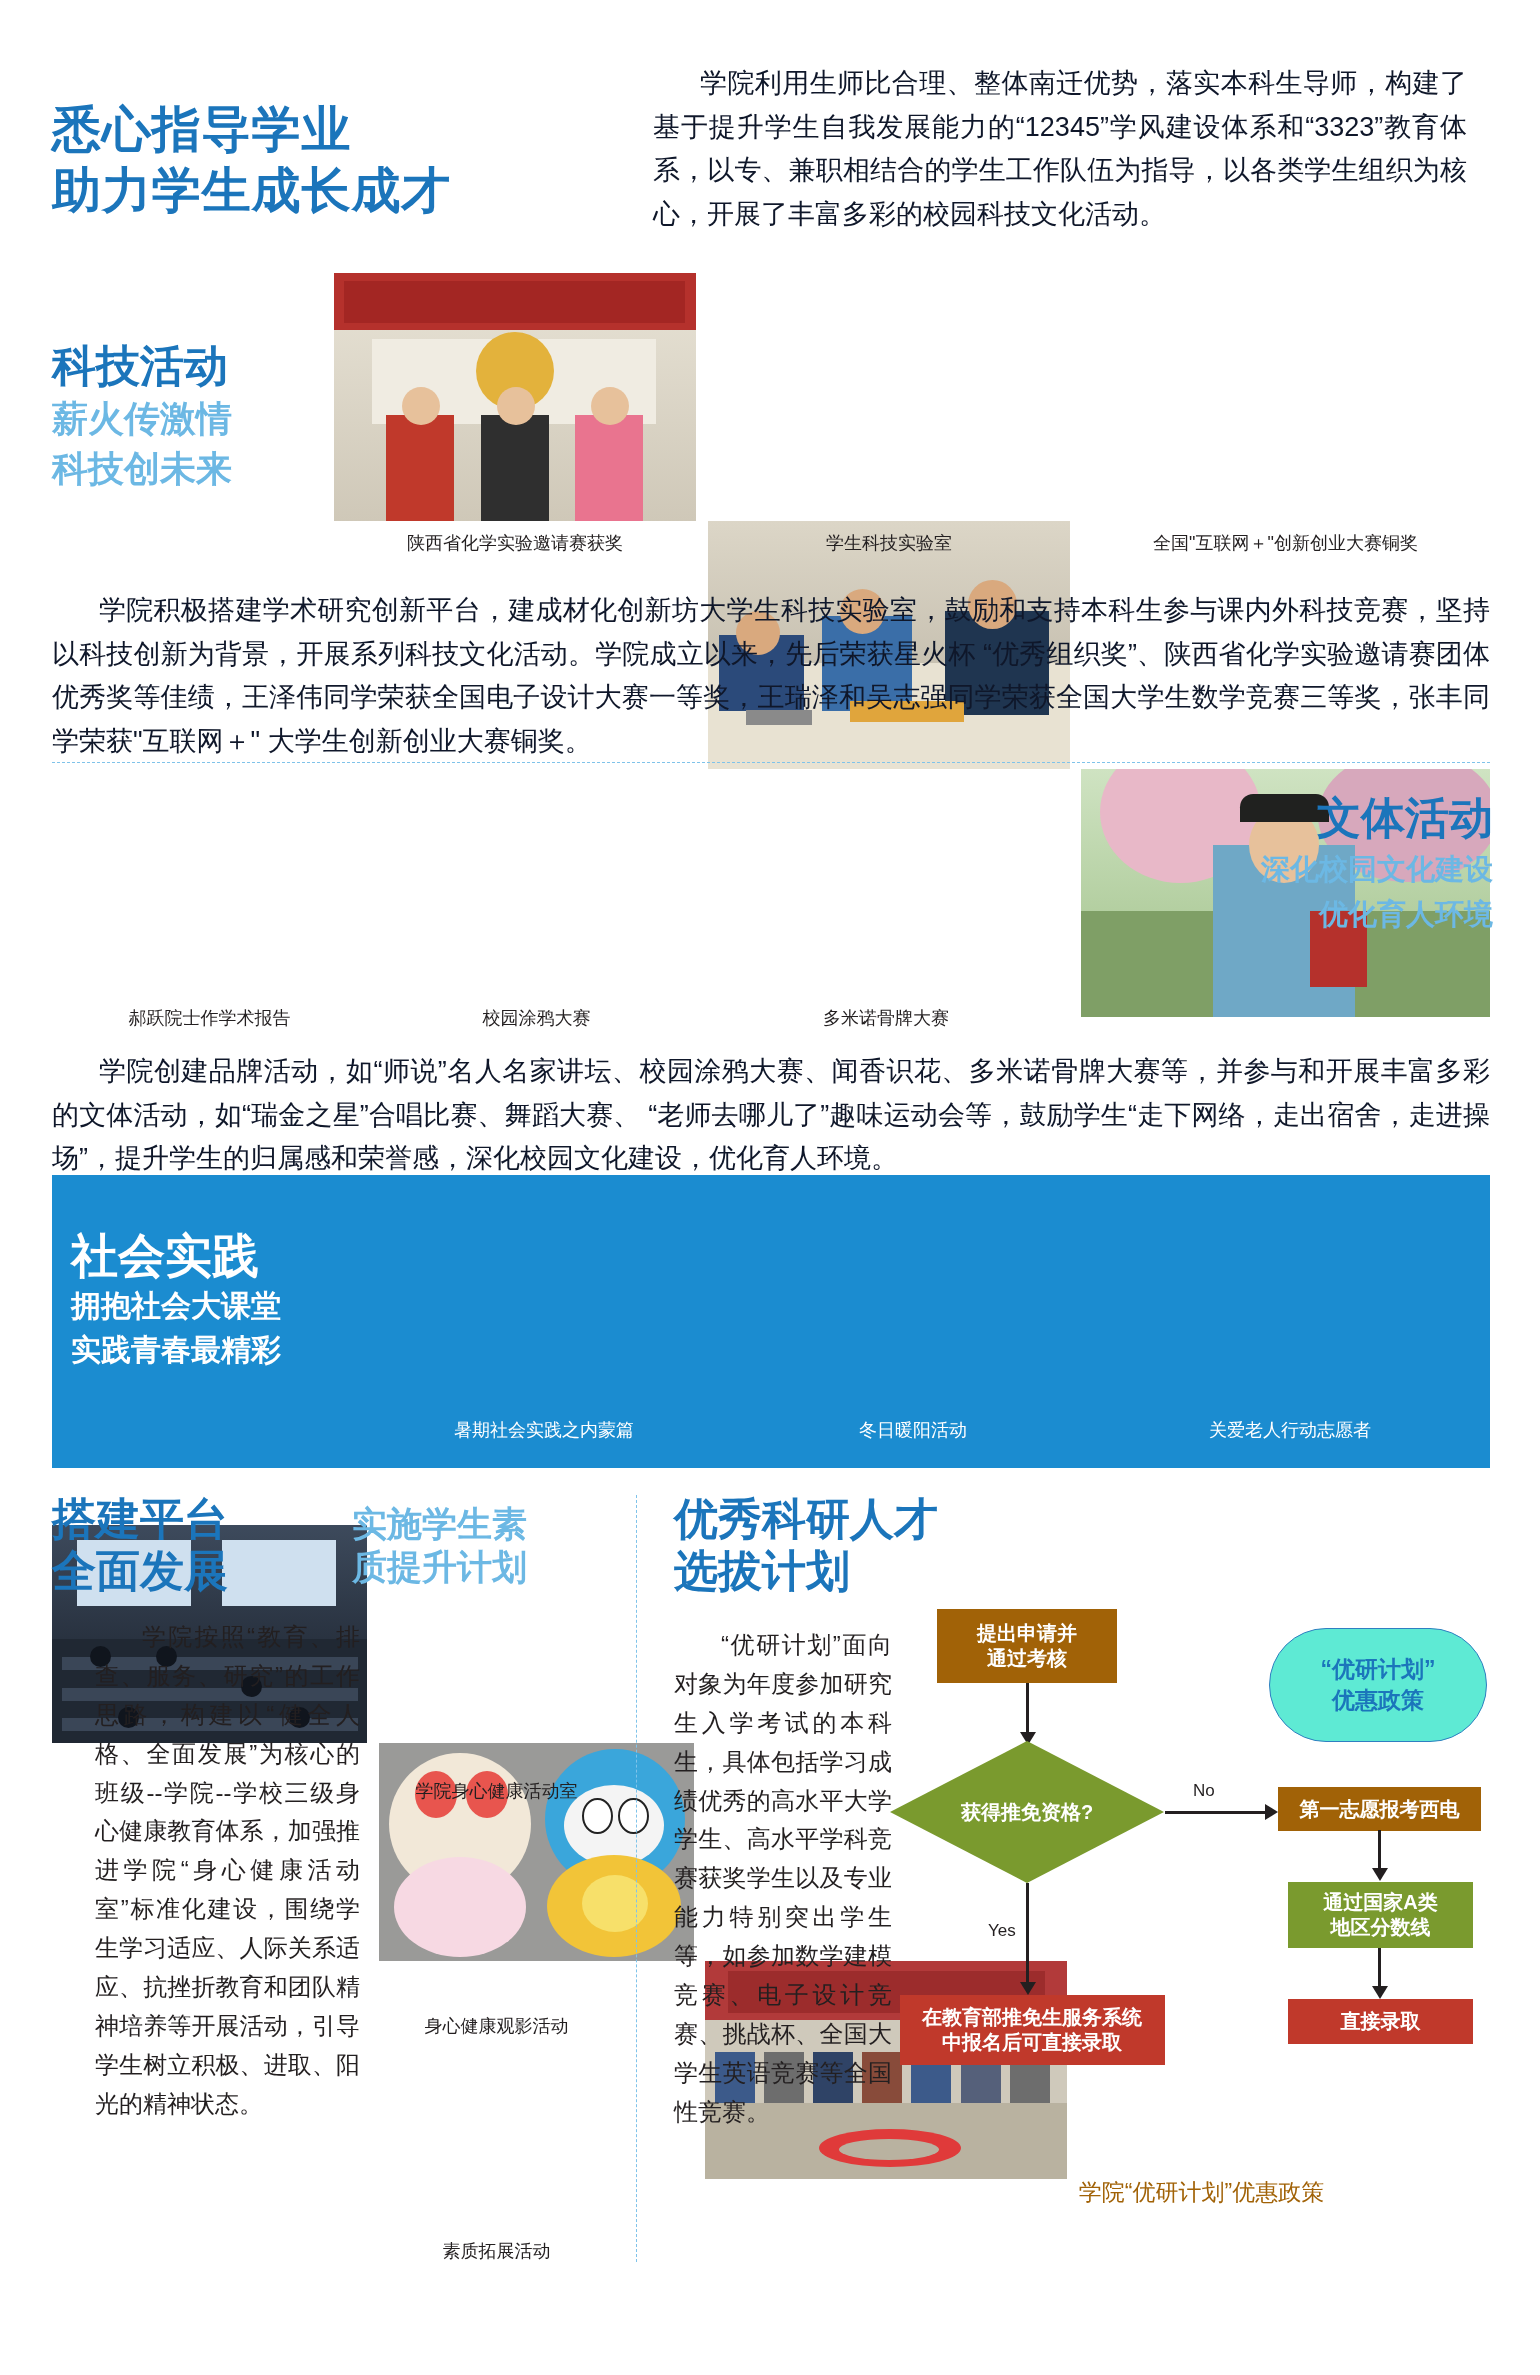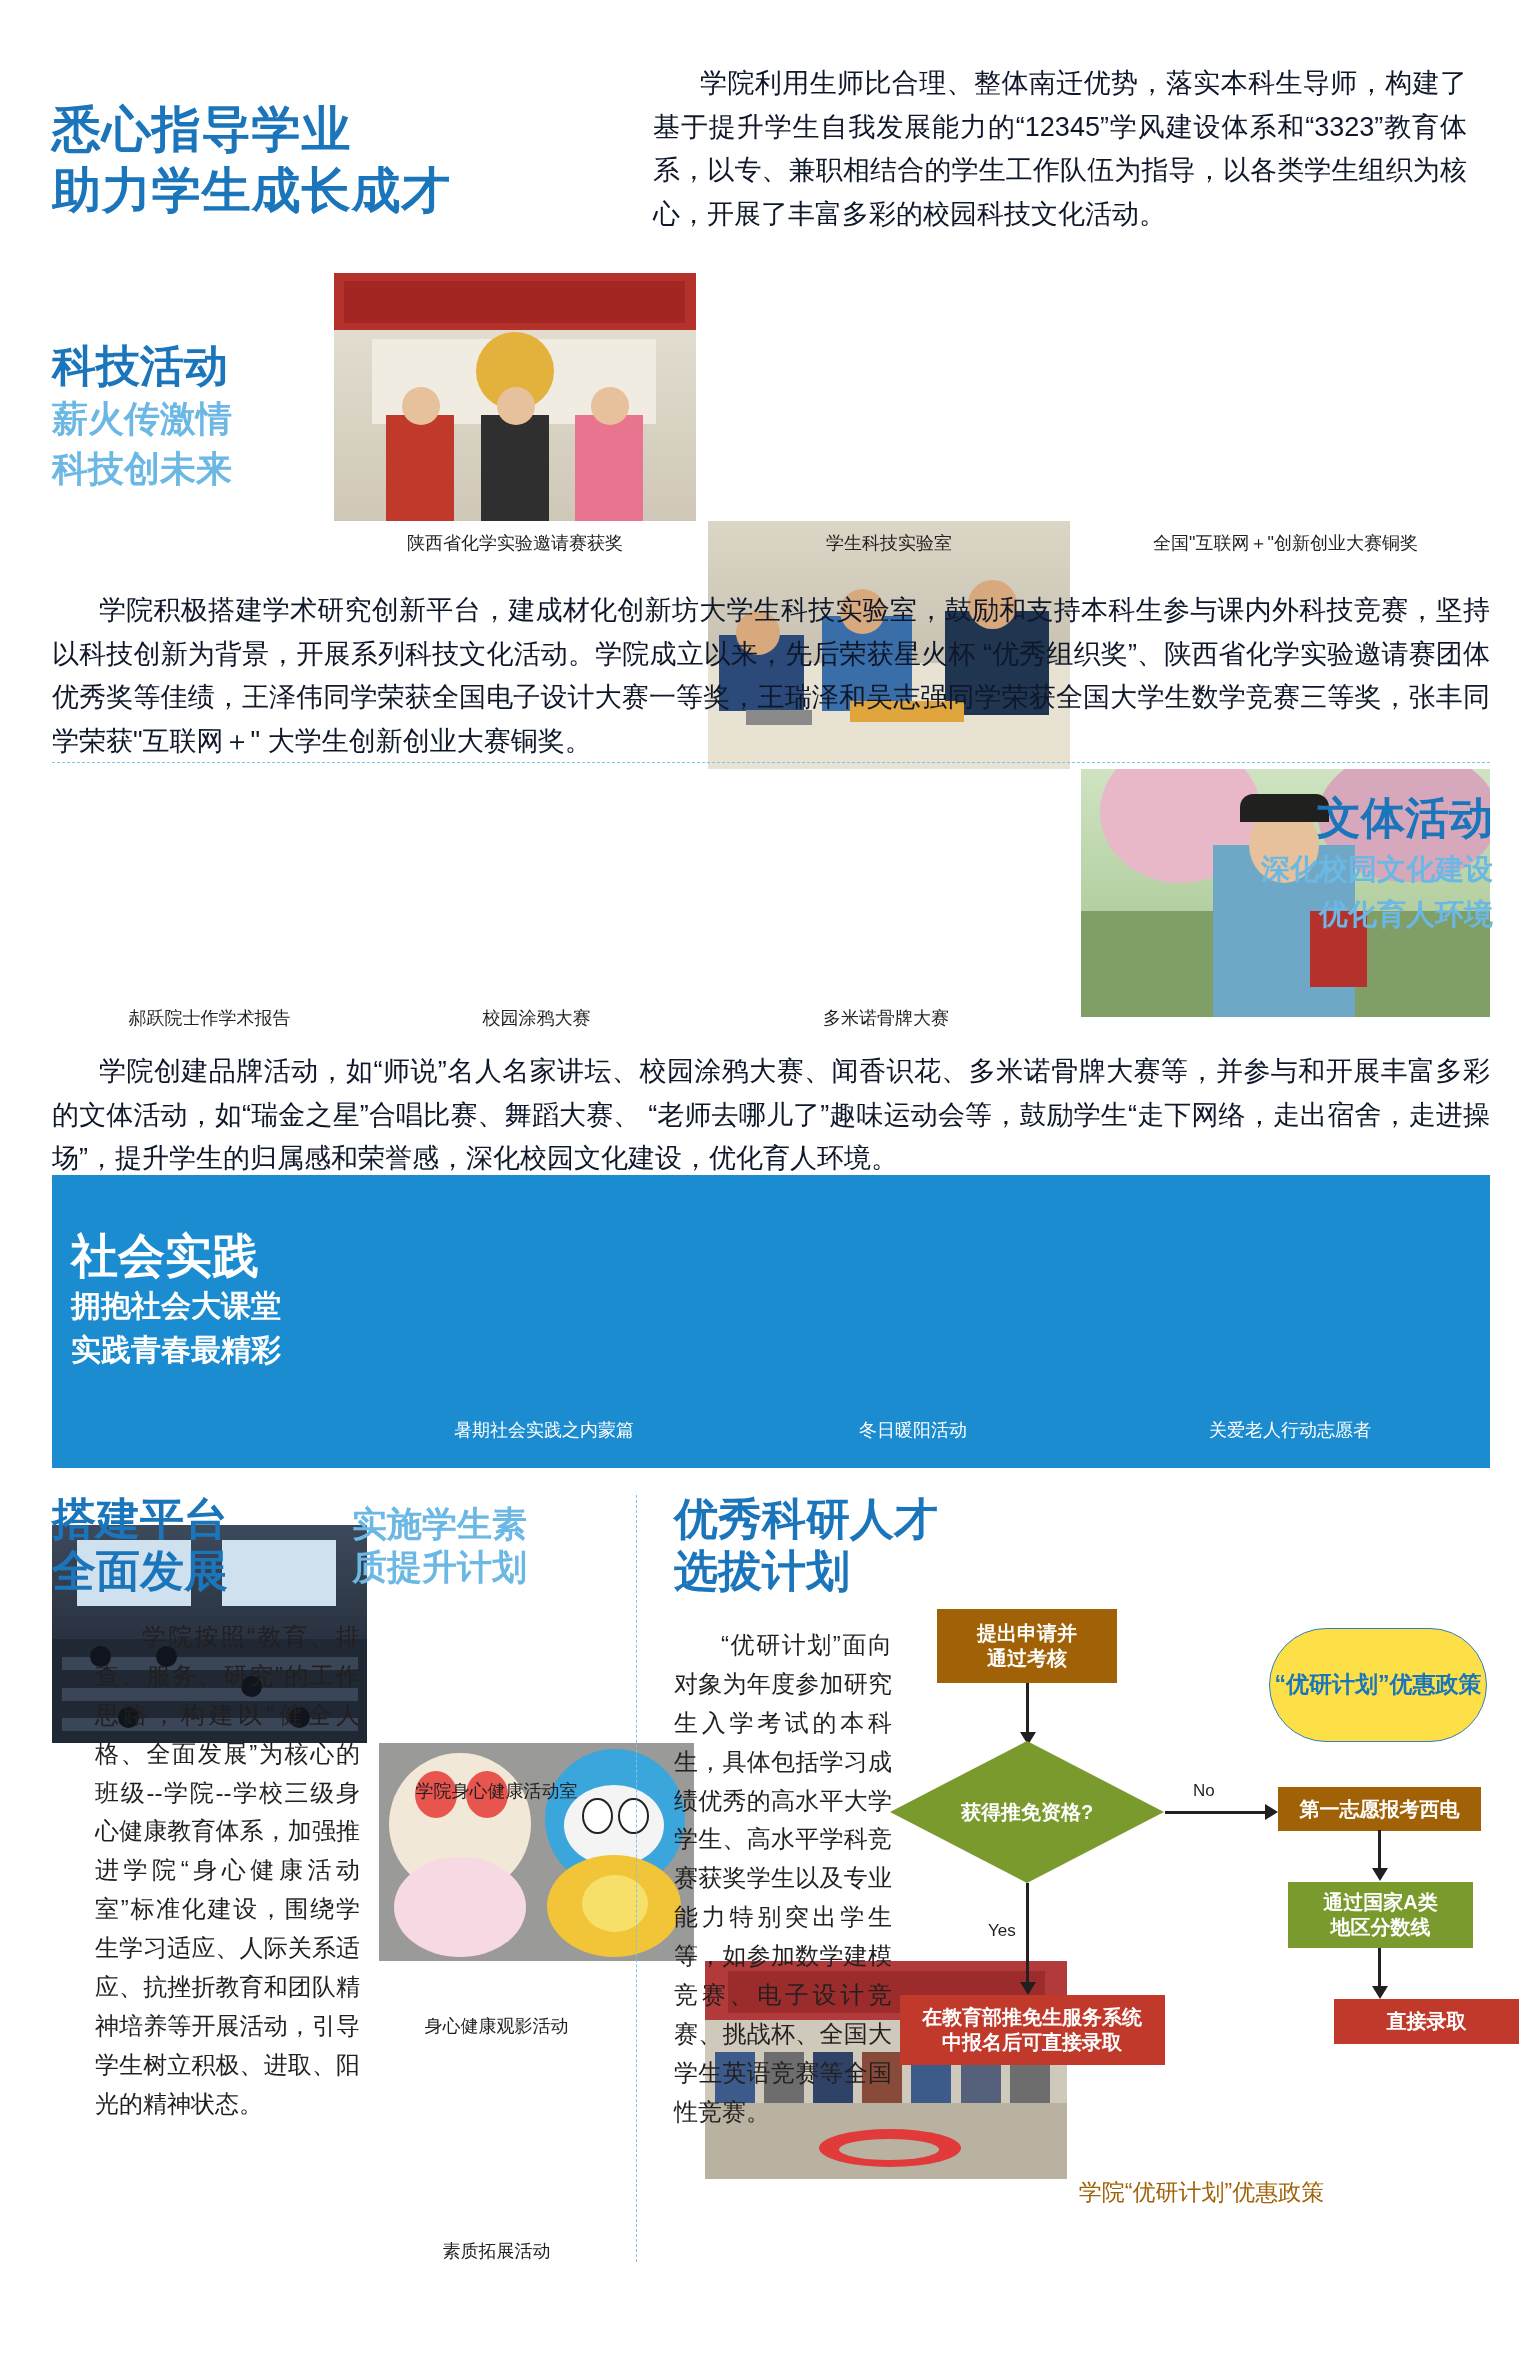--- a/index.html
+++ b/index.html
@@ -90,21 +90,21 @@
 
   
   #flow{left:909px;top:1609px;width:587px;height:615px;}
   .fl-box{position:absolute;box-sizing:border-box;display:flex;align-items:center;justify-content:center;text-align:center;color:#ffffff;font-weight:bold;font-size:20px;line-height:1.25;padding:3.8px 5.7px;}
   .fl-blue{background:#a16207;}
   .fl-green{background:#7a9a2e;}
   .fl-red{background:#c0392b;}
   .fl-diamond{position:absolute;width:274px;height:142px;}
   .fl-diamond .dshape{position:absolute;left:0;top:0;width:100%;height:100%;background:#7a9a2e;clip-path:polygon(50% 0,100% 50%,50% 100%,0 50%);}
   .fl-diamond .dtext{position:absolute;left:0;top:0;width:100%;height:100%;display:flex;align-items:center;justify-content:center;color:#fff;font-weight:bold;font-size:20px;}
-  .fl-policy{position:absolute;box-sizing:border-box;border:1.9px solid #2f7fc1;border-radius:57px;background:#fde047;display:flex;flex-direction:row;align-items:center;justify-content:center;color:#1b75bb;font-weight:bold;font-size:23px;line-height:1.35;}
+  .fl-policy{position:absolute;box-sizing:border-box;border:1.9px solid #2f7fc1;border-radius:57px;background:#5eead4;display:flex;flex-direction:column;align-items:center;justify-content:center;color:#1b75bb;font-weight:bold;font-size:23px;line-height:1.35;}
   .fl-lbl{position:absolute;font-size:17px;color:#231f20;}
   .ln{position:absolute;background:#231f20;}
   .arrw{position:absolute;width:0;height:0;}
   #flow-cap{left:984px;top:2177px;width:435px;text-align:center;font-size:23px;color:#a16207;}
   .blob{position:absolute;border-radius:50%;}
   .rect{position:absolute;}
 </style>
 </head>
 <body>
 
@@ -286,21 +286,21 @@
 
     <div class="ln" style="left:469px;top:221px;width:2.8px;height:44px;"></div>
     <div class="arrw" style="left:463px;top:259px;border-left:8.5px solid transparent;border-right:8.5px solid transparent;border-top:13.2px solid #231f20;"></div>
 
     <div class="fl-box fl-green" style="left:379px;top:273px;width:185px;height:66px;white-space:pre-line;">通过国家A类
 地区分数线</div>
 
     <div class="ln" style="left:469px;top:339px;width:2.8px;height:44px;"></div>
     <div class="arrw" style="left:463px;top:377px;border-left:8.5px solid transparent;border-right:8.5px solid transparent;border-top:13.2px solid #231f20;"></div>
 
-    <div class="fl-box fl-red" style="left:379px;top:390px;width:185px;height:45px;margin-left:46px;">直接录取</div>
+    <div class="fl-box fl-red" style="left:379px;top:390px;width:185px;height:45px;">直接录取</div>
 
     <div class="ln" style="left:117px;top:274px;width:2.8px;height:104px;"></div>
     <div class="arrw" style="left:111px;top:373px;border-left:8.5px solid transparent;border-right:8.5px solid transparent;border-top:13.2px solid #231f20;"></div>
     <div class="fl-lbl" style="left:79px;top:312px;">Yes</div>
 
     <div class="fl-box fl-red" style="left:-9.5px;top:386px;width:265px;height:70px;white-space:pre-line;">在教育部推免生服务系统
 中报名后可直接录取</div>
 
     <div class="fl-policy" style="left:360px;top:19px;width:218px;height:114px;">
       <div>“优研计划”</div>

